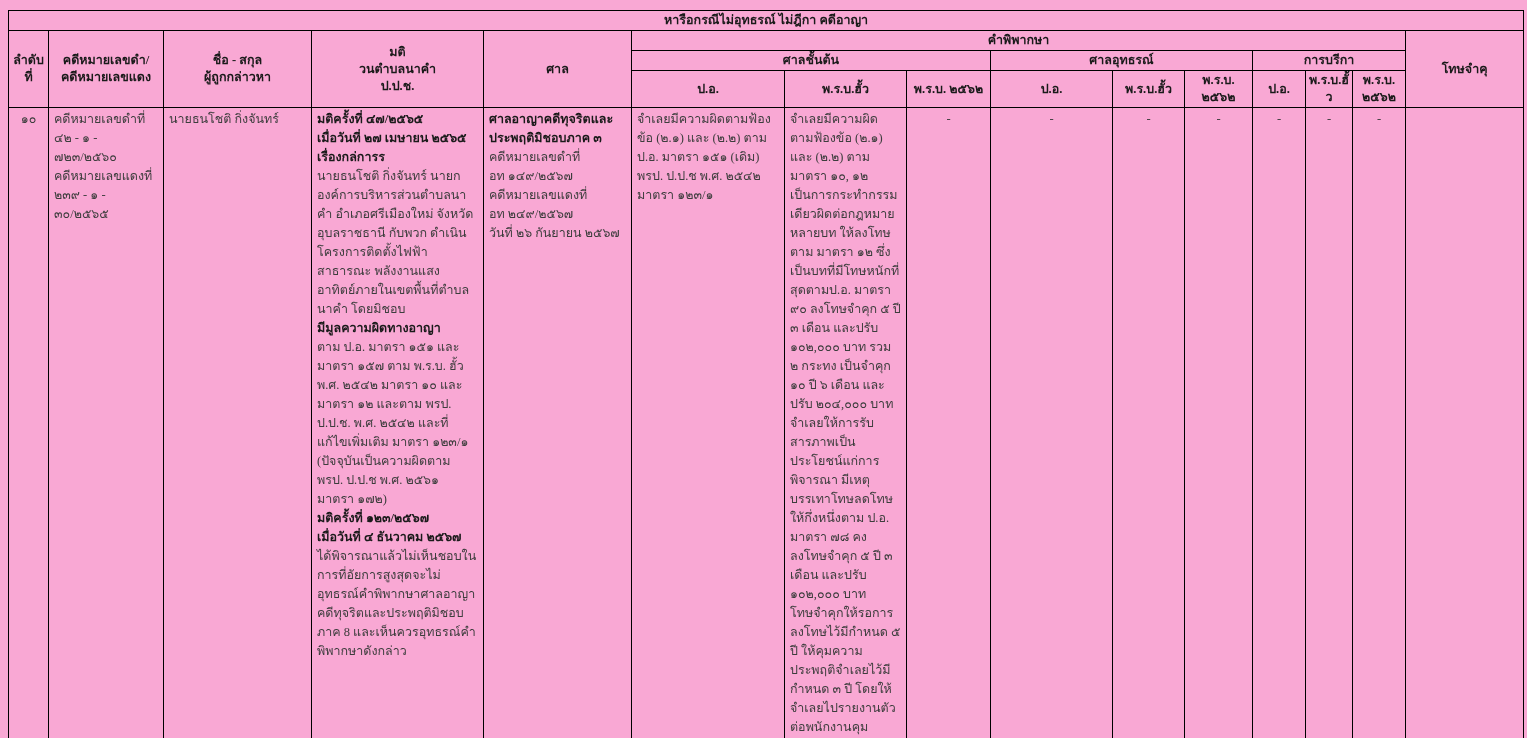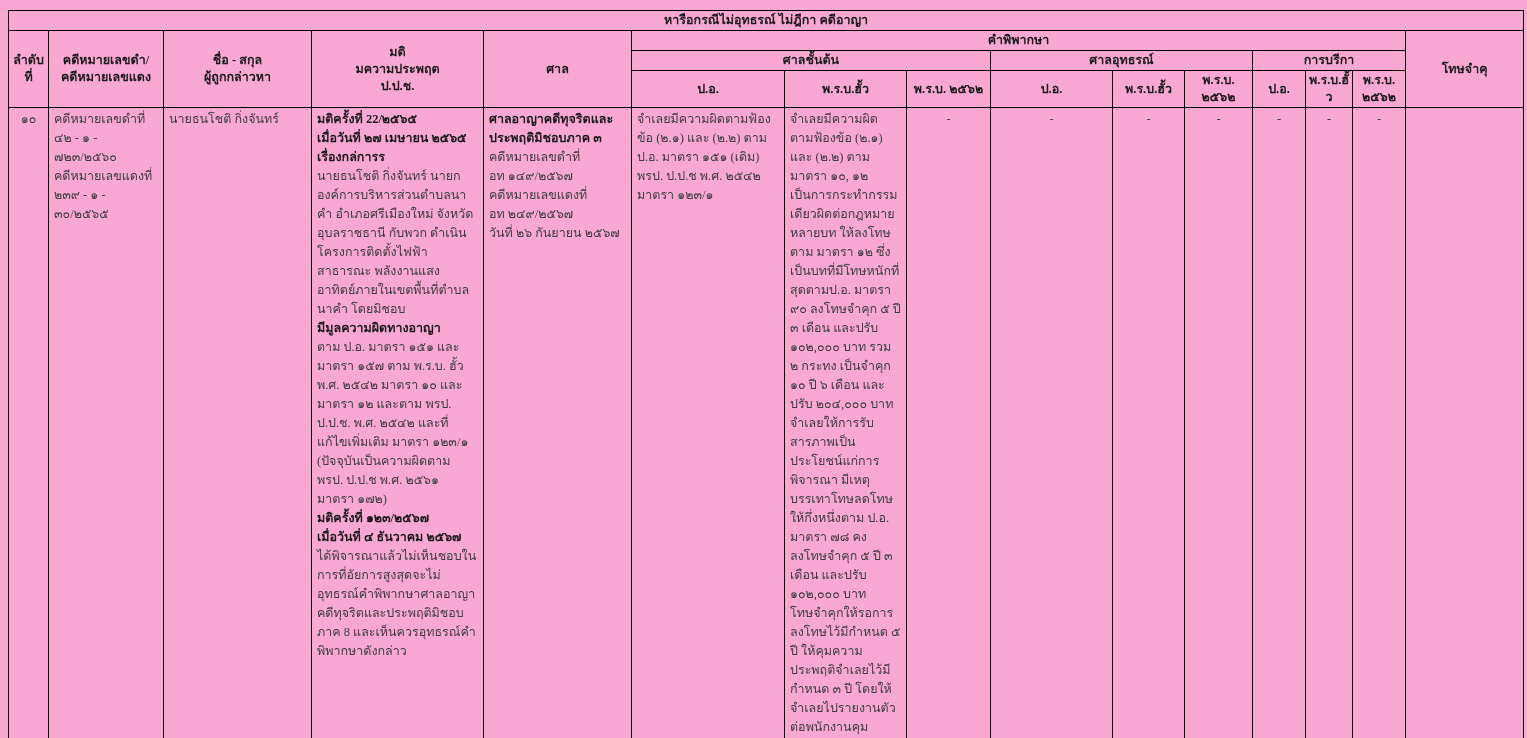--- a/index.html
+++ b/index.html
@@ -78,21 +78,21 @@
     </tr>
 
     <tr class="h-r2">
       <th rowspan="3" class="pre">ลำดับ
 ที่</th>
       <th rowspan="3" class="pre">คดีหมายเลขดำ/
 คดีหมายเลขแดง</th>
       <th rowspan="3" class="pre">ชื่อ - สกุล
 ผู้ถูกกล่าวหา</th>
       <th rowspan="3" class="pre">มติ
-มความประพฤต
+วนตำบลนาคำ
 ป.ป.ช.</th>
       <th rowspan="3">ศาล</th>
       <th colspan="9">คำพิพากษา</th>
       <th rowspan="3">โทษจำคุ</th>
     </tr>
 
     <tr class="h-r3">
       <th colspan="3">ศาลชั้นต้น</th>
       <th colspan="3">ศาลอุทธรณ์</th>
       <th colspan="3">การบรีกา</th>
@@ -112,21 +112,21 @@
     </tr>
 
     <tr class="data-row">
       <td class="seq-cell">๑๐</td>
       <td class="pre">คดีหมายเลขดำที่
 ๔๒ - ๑ - ๗๒๓/๒๕๖๐
 คดีหมายเลขแดงที่
 ๒๓๙ - ๑ - ๓๐/๒๕๖๕</td>
       <td>นายธนโชติ  กิ่งจันทร์</td>
       <td>
-        <div class="b">มติครั้งที่ 22/๒๕๖๕</div>
+        <div class="b">มติครั้งที่ ๔๗/๒๕๖๕</div>
         <div class="b">เมื่อวันที่ ๒๗ เมษายน ๒๕๖๕</div>
         <div class="b">เรื่องกล่การร</div>
         <div>นายธนโชติ  กิ่งจันทร์ นายกองค์การบริหารส่วนตำบลนาคำ อำเภอศรีเมืองใหม่ จังหวัดอุบลราชธานี กับพวก ดำเนินโครงการติดตั้งไฟฟ้าสาธารณะ พลังงานแสงอาทิตย์ภายในเขตพื้นที่ตำบลนาคำ โดยมิชอบ</div>
         <div class="b">มีมูลความผิดทางอาญา</div>
         <div>ตาม ป.อ. มาตรา ๑๕๑ และมาตรา ๑๕๗ ตาม พ.ร.บ. ฮั้ว พ.ศ. ๒๕๔๒ มาตรา ๑๐ และมาตรา ๑๒ และตาม พรป. ป.ป.ช. พ.ศ. ๒๕๔๒ และที่แก้ไขเพิ่มเติม มาตรา ๑๒๓/๑ (ปัจจุบันเป็นความผิดตาม พรป. ป.ป.ช พ.ศ. ๒๕๖๑ มาตรา ๑๗๒)</div>
         <div class="b">มติครั้งที่ ๑๒๓/๒๕๖๗</div>
         <div class="b">เมื่อวันที่ ๔ ธันวาคม ๒๕๖๗</div>
         <div>ได้พิจารณาแล้วไม่เห็นชอบในการที่อัยการสูงสุดจะไม่อุทธรณ์คำพิพากษาศาลอาญาคดีทุจริตและประพฤติมิชอบภาค 8 และเห็นควรอุทธรณ์คำพิพากษาดังกล่าว</div>
       </td>
       <td>

